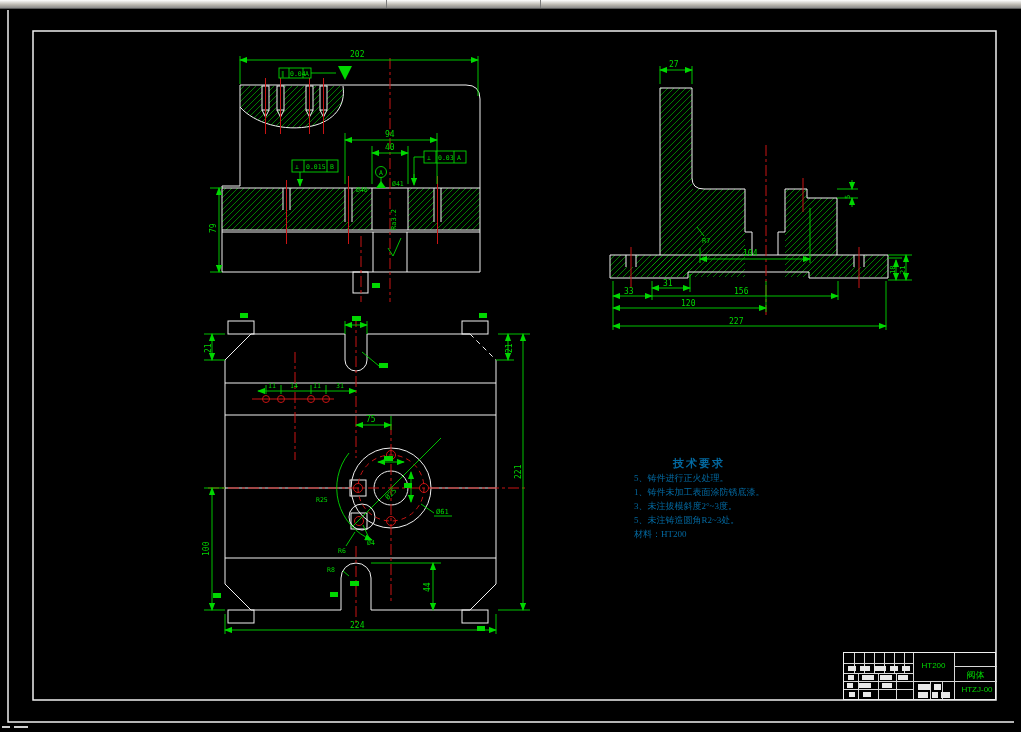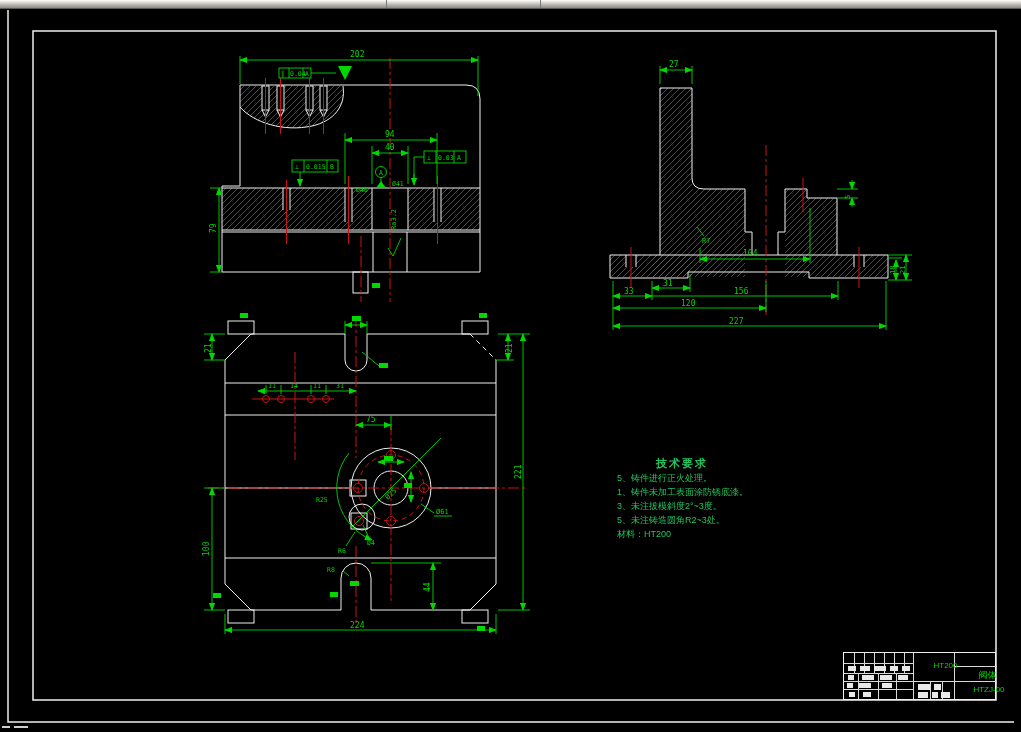--- a/index.html
+++ b/index.html
@@ -16,32 +16,32 @@
   .wl{stroke:#f0f0f0;stroke-width:1;fill:none;}
   .wl2{stroke:#f0f0f0;stroke-width:1.5;fill:none;}
   .gl{stroke:#00d800;stroke-width:0.9;fill:none;}
   .rl{stroke:#c81414;stroke-width:1;fill:none;}
   .cl{stroke-dasharray:11 3 3 3;}
   .dsh{stroke-dasharray:5 4;}
   .hf{fill:url(#h);stroke:none;}
   .blk{fill:#000;stroke:none;}
   .gs{fill:#00d800;stroke:none;}
   
-  .techreq{position:absolute;left:617px;top:456px;width:180px;color:#22c55e;}
+  .techreq{position:absolute;left:634px;top:456px;width:180px;color:#0369a1;font-family:Liberation Serif, serif;}
   .techreq .tr-title{font-size:11px;font-weight:bold;letter-spacing:2px;text-align:center;width:130px;}
   .techreq .tr-line{font-size:9px;line-height:14px;white-space:nowrap;}
   .techreq .tr-mat{font-size:9px;line-height:15px;}
   
   .tblock{position:absolute;left:843px;top:652px;width:153px;height:48px;
           border:1px solid #f0f0f0;box-sizing:border-box;color:#00d800;}
   .tb-v,.tb-h{position:absolute;background:#d8d8d8;}
   .tb-v{width:1px;}
   .tb-h{height:1px;}
   .wb{position:absolute;background:#e9e9e9;}
-  .tb-txt{position:absolute;text-align:center;font-size:8px;color:#00d800;margin-left:12px;}
+  .tb-txt{position:absolute;text-align:center;font-size:8px;color:#00d800;}
   .marks{position:absolute;left:2px;top:724px;width:40px;height:6px;}
   .mk{position:absolute;background:#cfcfcf;height:2px;top:2px;}
 </style>
 </head>
 <body>
 
 <div id="stage">
 
   <div class="titlebar">
     <div class="tb-tick" style="left:386px"></div>

